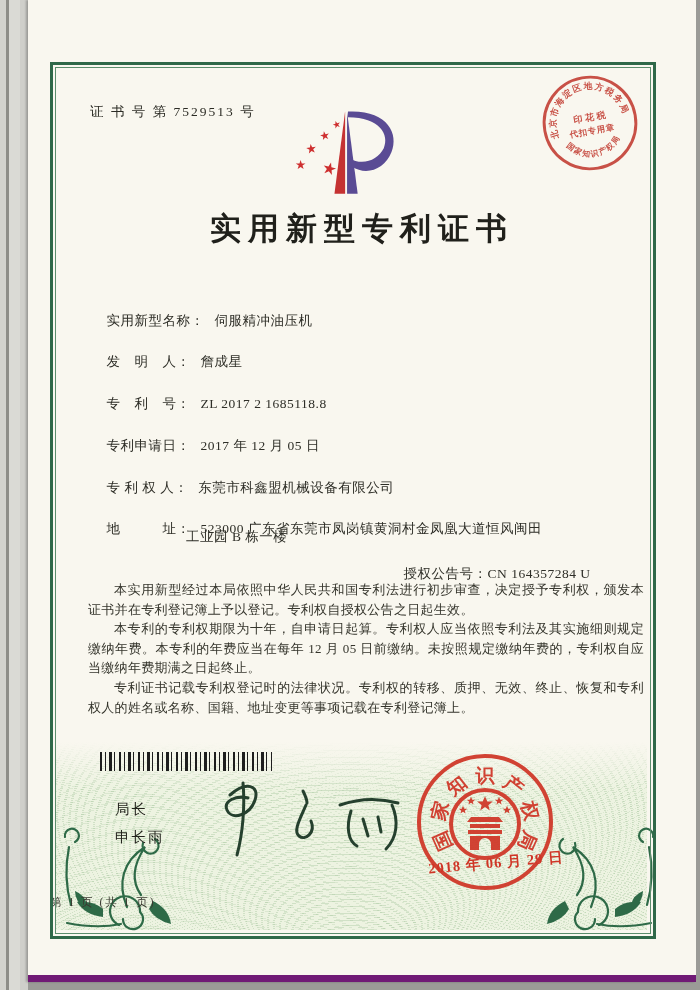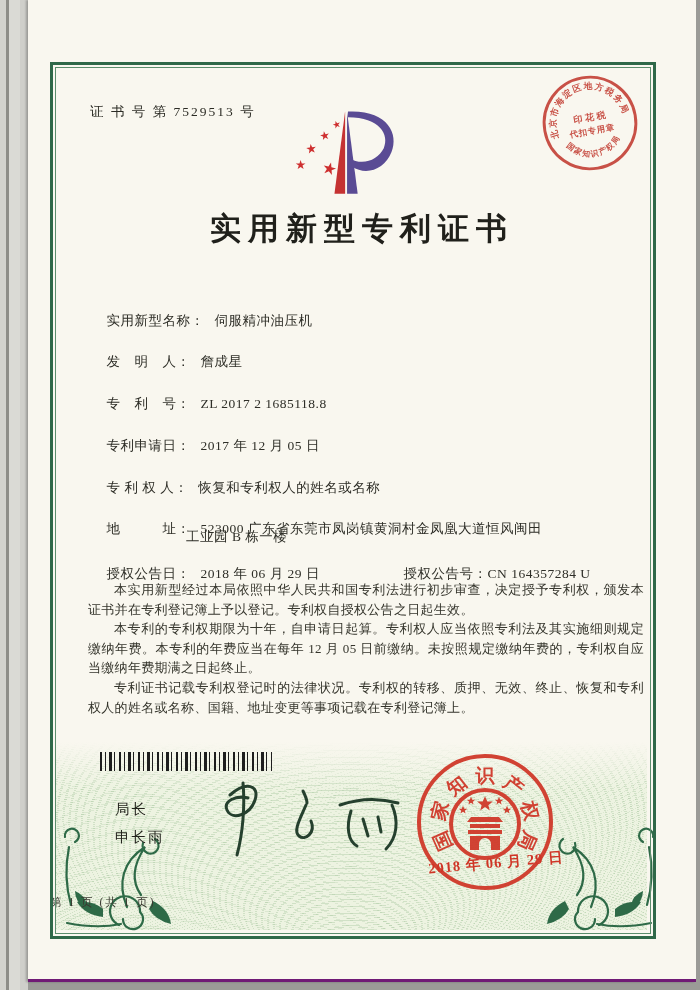--- a/index.html
+++ b/index.html
@@ -1,21 +1,21 @@
 <!DOCTYPE html>
 <html><head>
 <meta charset="utf-8">
 <style>
   html,body{margin:0;padding:0;}
   body{width:700px;height:990px;position:relative;overflow:hidden;
        background:#9b9b97;font-family:"Liberation Serif","DejaVu Serif",serif;}
   .scan-left{position:absolute;left:0;top:0;width:28px;height:990px;
        background:linear-gradient(90deg,#d2d2cd 0 6px,#8d8d88 6px 9px,#dadad5 9px 20px,#cfcfca 20px 28px);}
   .paper{position:absolute;left:28px;top:0;right:4px;bottom:8px;
-       background:#f9f7ef;border-bottom:3px solid #701a75;box-shadow:-2px 0 2px rgba(0,0,0,.25);}
+       background:#f9f7ef;border-bottom:7px solid #701a75;box-shadow:-2px 0 2px rgba(0,0,0,.25);}
   .frame{position:absolute;left:22px;top:62px;width:600px;height:871px;
        border:3px solid #2f6848;z-index:6;pointer-events:none;}
   .frame-inner{position:absolute;left:2px;top:2px;right:2px;bottom:2px;border:1px solid #5b8d6c;}
   .band{position:absolute;left:27px;top:742px;width:592px;height:188px;z-index:1;
        background-color:#edf3e1;
        background-image:
          linear-gradient(180deg,#f9f7ef 0,rgba(249,247,239,0) 48px),
          repeating-radial-gradient(ellipse 900px 260px at 50% 118%,rgba(105,160,100,.22) 0 1px,rgba(0,0,0,0) 1px 6px),
          repeating-radial-gradient(ellipse 700px 220px at 15% -12%,rgba(105,160,100,.14) 0 1px,rgba(0,0,0,0) 1px 7px);}
   .cert-no{position:absolute;left:62px;top:103px;font-size:13.5px;letter-spacing:2px;color:#2b2b24;z-index:3;}
@@ -128,29 +128,26 @@
   <div class="row" style="top:337px">
     <span class="lbl">发　明　人：</span><span class="val">詹成星</span>
   </div>
   <div class="row" style="top:379px">
     <span class="lbl">专　利　号：</span><span class="val">ZL 2017 2 1685118.8</span>
   </div>
   <div class="row" style="top:421px">
     <span class="lbl">专利申请日：</span><span class="val">2017 年 12 月 05 日</span>
   </div>
   <div class="row" style="top:463px">
-    <span class="lbl">专 利 权 人：</span><span class="val">恢复和专利权人的姓名或名称</span>
+    <span class="lbl">专 利 权 人：</span><span class="val">东莞市科鑫盟机械设备有限公司</span>
   </div>
   <div class="row" style="top:504px">
     <span class="lbl">地　　　址：</span><span class="val">523000 广东省东莞市凤岗镇黄洞村金凤凰大道恒风闽田</span>
   </div>
   <div class="addr2" style="top:528px">工业园 B 栋一楼</div>
-  <div class="row" style="top:549px">
-    <span class="lbl">授权公告日：</span><span class="val">2018 年 06 月 29 日</span>
-  </div>
   <div class="grantno" style="top:549px">
     <span class="lbl">授权公告号：</span><span class="val">CN 164357284 U</span>
   </div>
 
   <div class="paras">
     <p>本实用新型经过本局依照中华人民共和国专利法进行初步审查，决定授予专利权，颁发本证书并在专利登记簿上予以登记。专利权自授权公告之日起生效。</p>
     <p>本专利的专利权期限为十年，自申请日起算。专利权人应当依照专利法及其实施细则规定缴纳年费。本专利的年费应当在每年 12 月 05 日前缴纳。未按照规定缴纳年费的，专利权自应当缴纳年费期满之日起终止。</p>
     <p>专利证书记载专利权登记时的法律状况。专利权的转移、质押、无效、终止、恢复和专利权人的姓名或名称、国籍、地址变更等事项记载在专利登记簿上。</p>
   </div>
 

